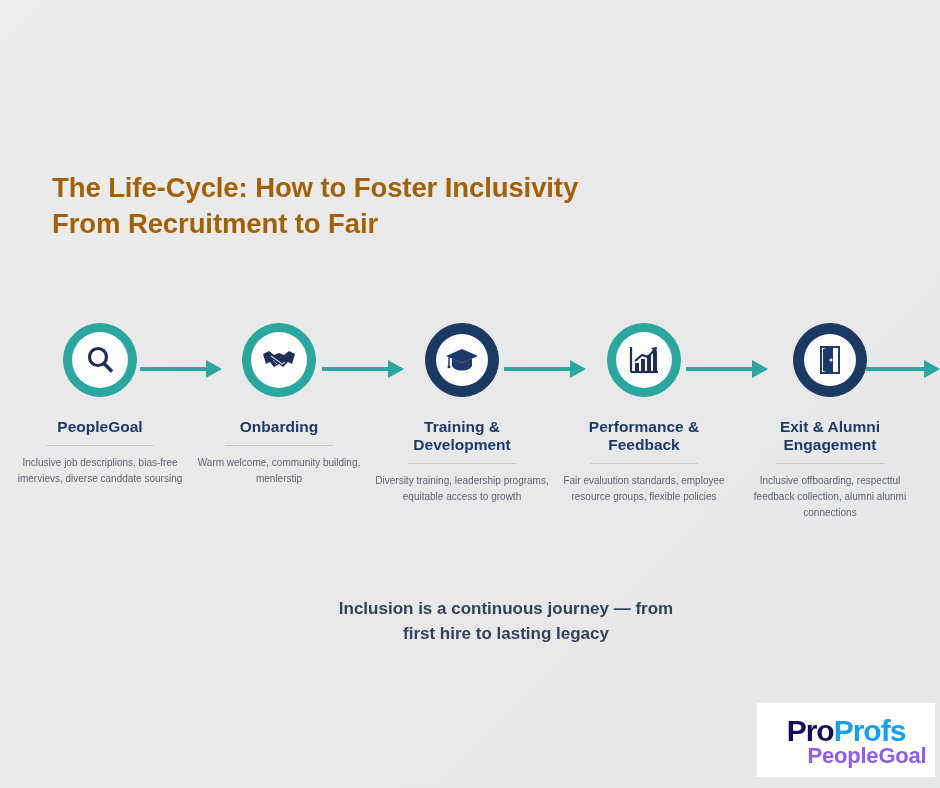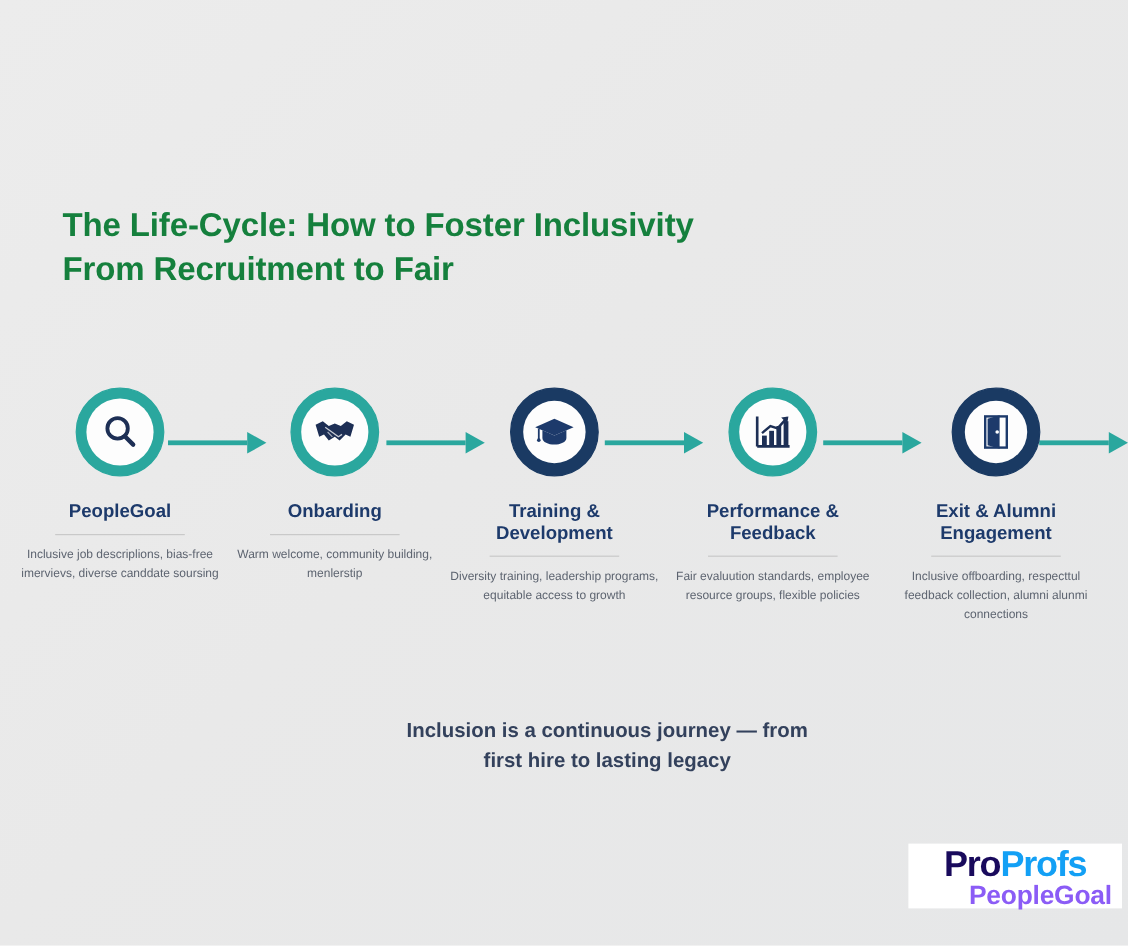--- a/index.html
+++ b/index.html
@@ -18,21 +18,21 @@
   
   .title-block {
     position: absolute;
     left: 52px;
     top: 170px;
     width: 640px;
   }
   .title-line {
     font-size: 27.5px;
     font-weight: bold;
-    color: #15803d;
+    color: #a16207;
     letter-spacing: -0.1px;
     line-height: 36px;
     white-space: nowrap;
   }
 
   
   .flow {
     position: absolute;
     left: 0;
     top: 318px;
@@ -149,21 +149,21 @@
     line-height: 25px;
     margin-left: 36px;
   }
 
   
   .logo {
     position: absolute;
     left: 757px;
     top: 703px;
     width: 178px;
-    height: 54px;
+    height: 74px;
     background: #ffffff;
     display: flex;
     flex-direction: column;
     align-items: center;
     justify-content: center;
   }
   .logo-main {
     font-size: 30px;
     font-weight: bold;
     letter-spacing: -1px;

